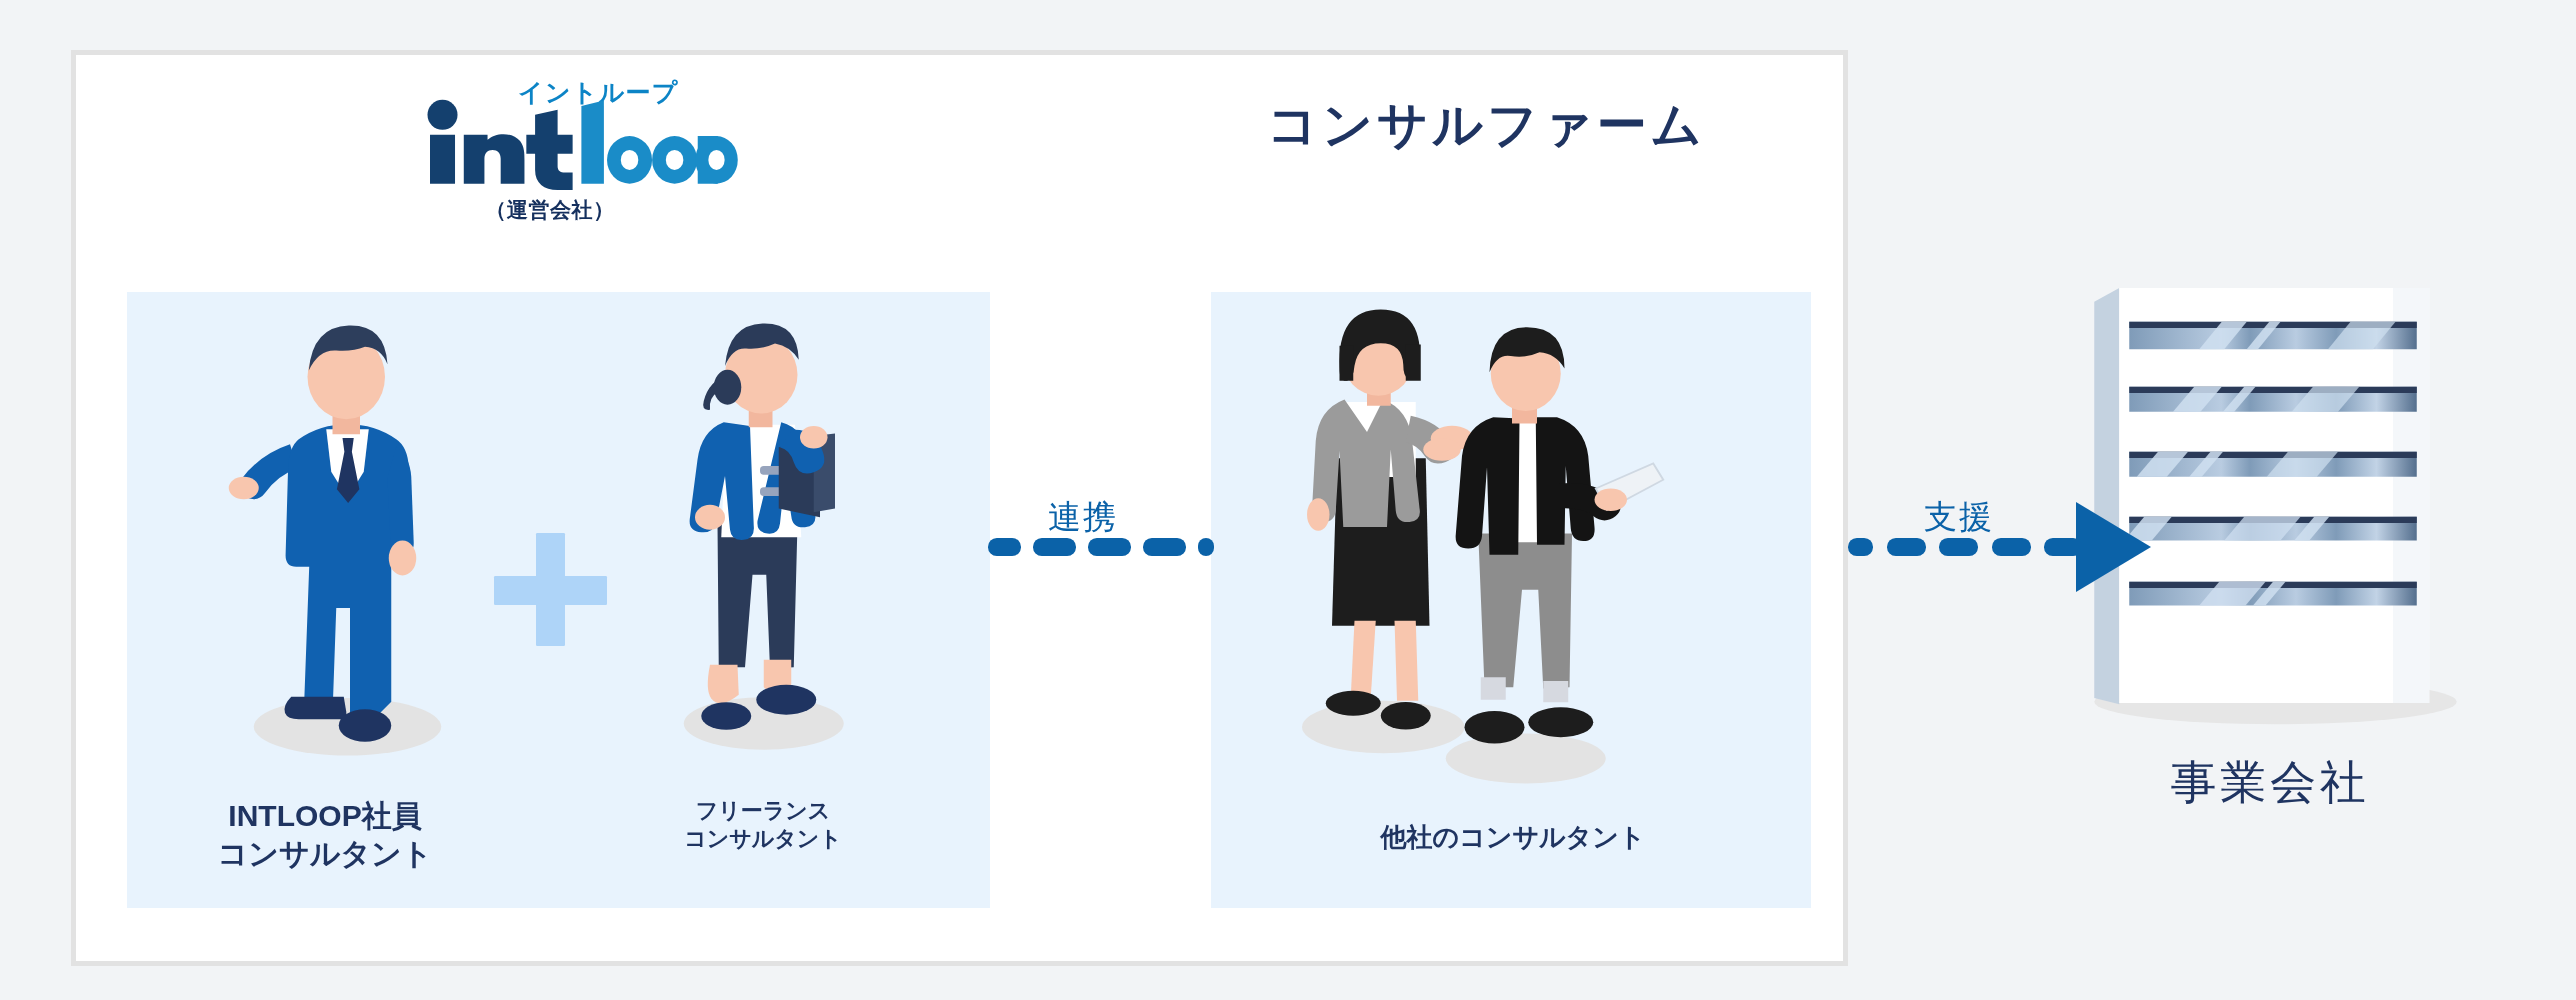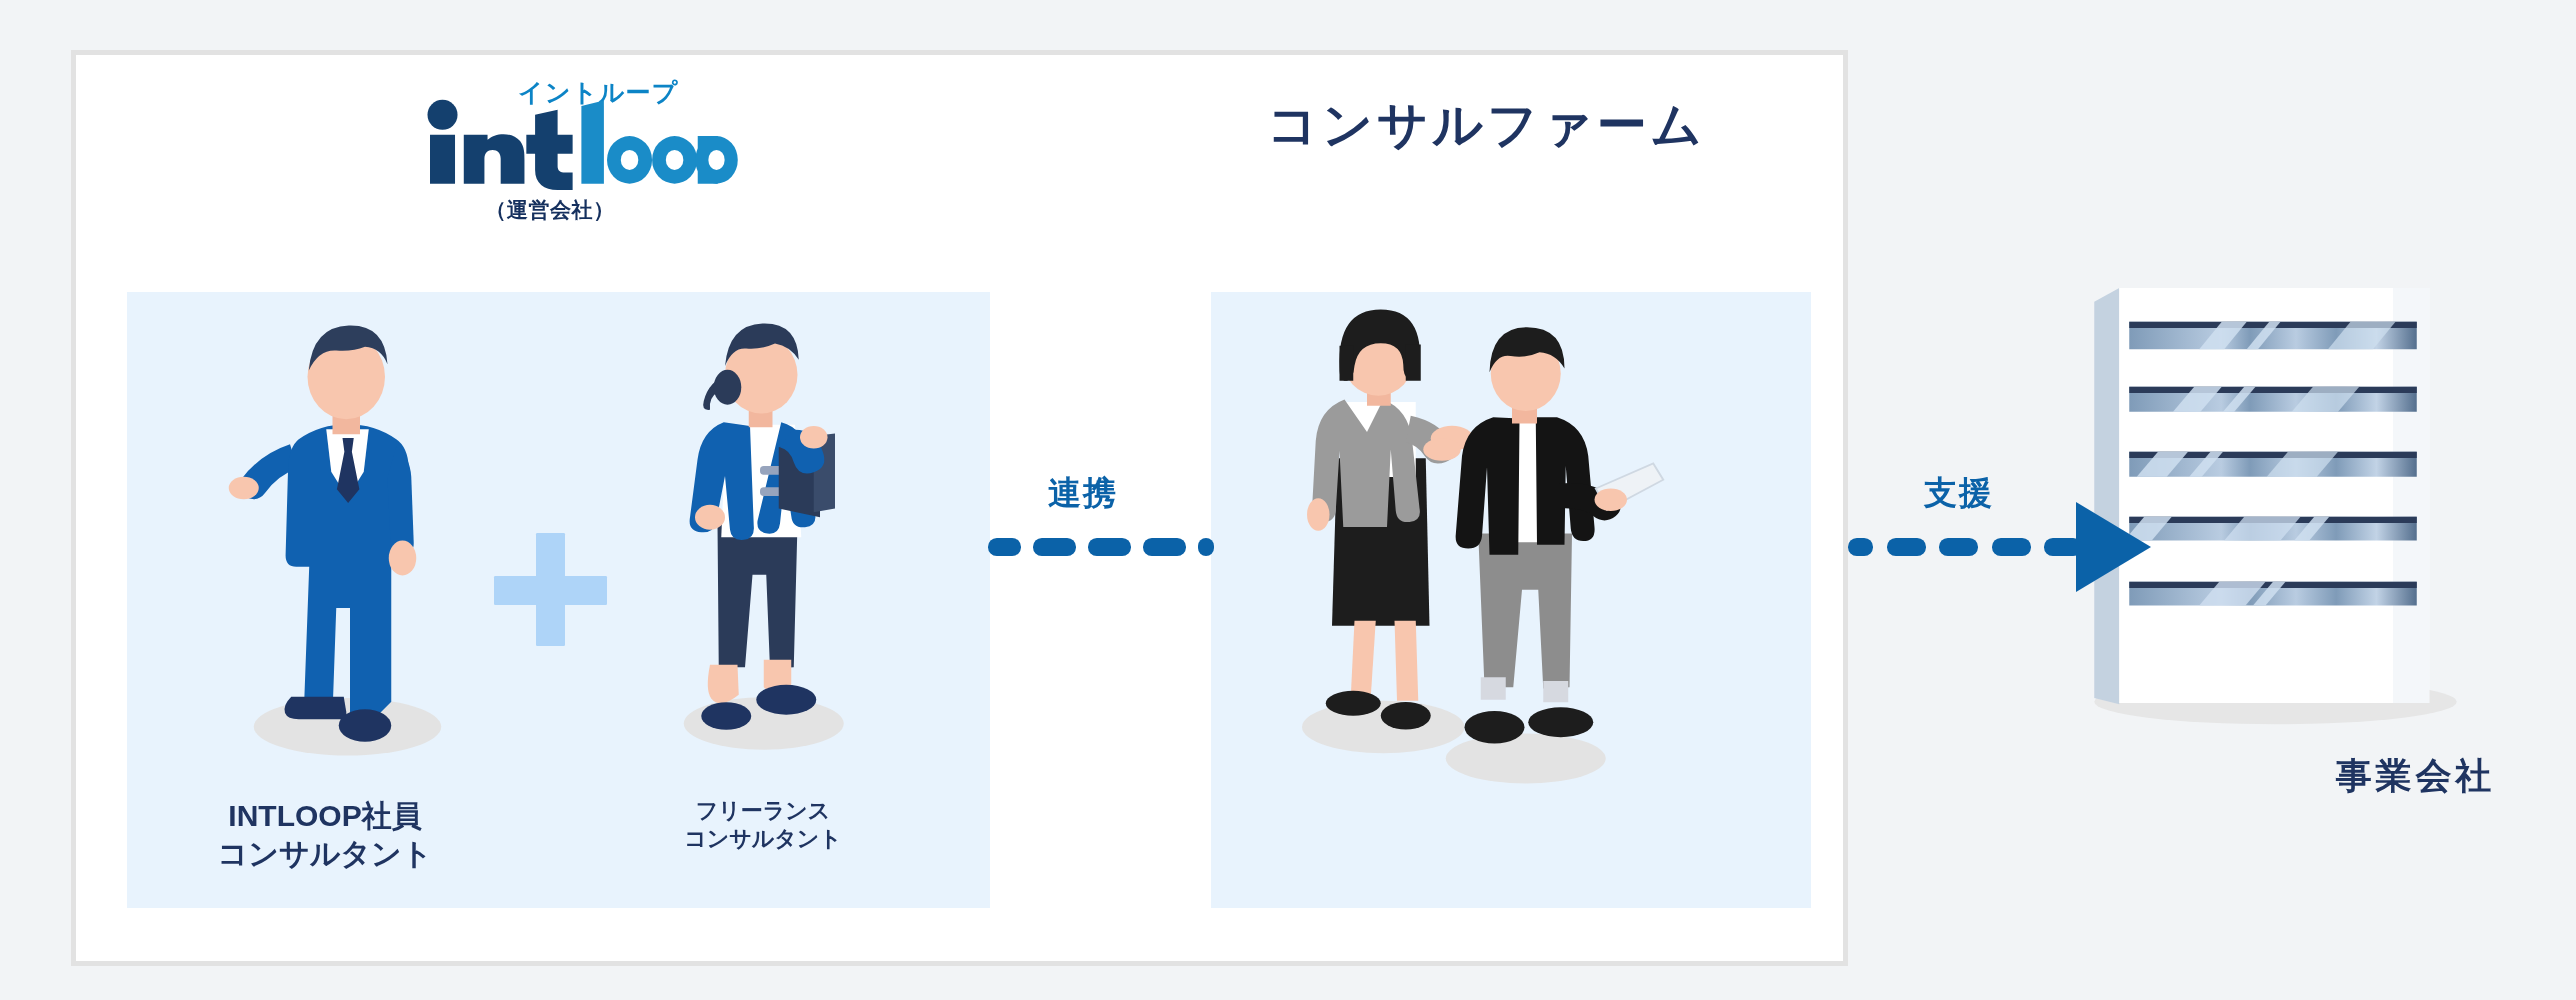--- a/index.html
+++ b/index.html
@@ -50,34 +50,34 @@
     position:absolute;text-align:center;color:#1f3461;
     font-weight:bold;line-height:1.28;white-space:pre-line;
   }
   #cap-intloop{left:150px;top:789px;width:350px;font-size:30px;}
   #cap-freelance{left:588px;top:789px;width:350px;font-size:22px;}
   #cap-other{left:1288px;top:813px;width:450px;font-size:26px;}
 
   
   .company-label{
     position:absolute;left:2045px;top:744px;width:450px;
-    text-align:right;font-size:36px;font-weight:bold;color:#1f3461;
+    text-align:center;font-size:46px;font-weight:normal;color:#1f3461;
     letter-spacing:3.8px;
   }
 
   
   .plus{position:absolute;left:494px;top:525px;width:113px;height:113px;}
   .plus span{position:absolute;background:#aed4f8;border-radius:1.3px;}
   .plus .h{left:0;top:43px;width:113px;height:29px;}
   .plus .v{left:42px;top:0;width:29px;height:113px;}
 
   
   .conn-label{
-    position:absolute;font-size:33px;font-weight:bold;color:#0b62a8;
-    letter-spacing:1.9px;white-space:nowrap;
+    position:absolute;font-size:33px;font-weight:normal;color:#0b62a8;
+    letter-spacing:1.9px;white-space:nowrap;margin-top:24px;
   }
   #lbl-renkei{left:1048px;top:463px;}
   #lbl-shien{left:1924px;top:463px;}
 
   
   .dash-wrap{position:absolute;}
   #dash-renkei{left:988px;top:530px;width:226px;height:21px;}
   #dash-shien{left:1848px;top:530px;width:250px;height:21px;}
   .dash-seg{
     position:absolute;top:0;height:17.5px;background:#0b62a8;border-radius:8.8px;
@@ -331,20 +331,21 @@
         <path d="M210 508 l74,0 l-32,38 l-74,0 z" fill="#cfdff0" opacity="0.8"></path>
         <path d="M296 508 l20,0 l-32,38 l-20,0 z" fill="#cfdff0" opacity="0.85"></path>
       </g>
     </svg>
   </div>
 
   <div class="caption" id="cap-intloop">INTLOOP社員
 コンサルタント</div>
   <div class="caption" id="cap-freelance">フリーランス
 コンサルタント</div>
+  <div class="caption" id="cap-other">他社のコンサルタント</div>
 
   <div class="conn-label" id="lbl-renkei">連携</div>
   <div class="dash-wrap" id="dash-renkei">
     <span class="dash-seg" style="left:0px;width:33px;"></span>
     <span class="dash-seg" style="left:45px;width:43px;"></span>
     <span class="dash-seg" style="left:100px;width:43px;"></span>
     <span class="dash-seg" style="left:155px;width:43px;"></span>
     <span class="dash-seg" style="left:210px;width:16.3px;"></span>
   </div>
 

